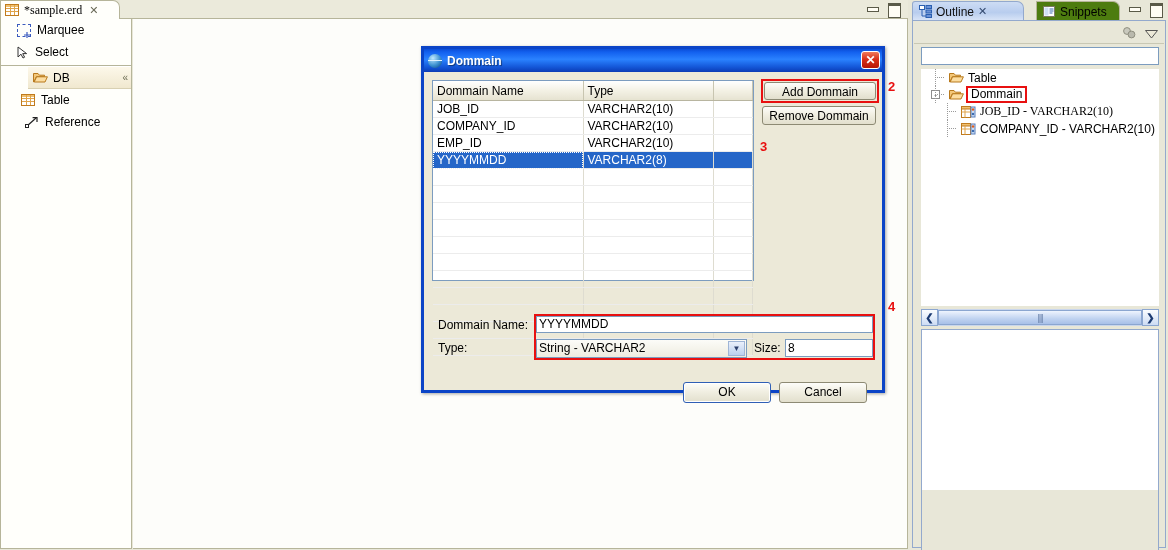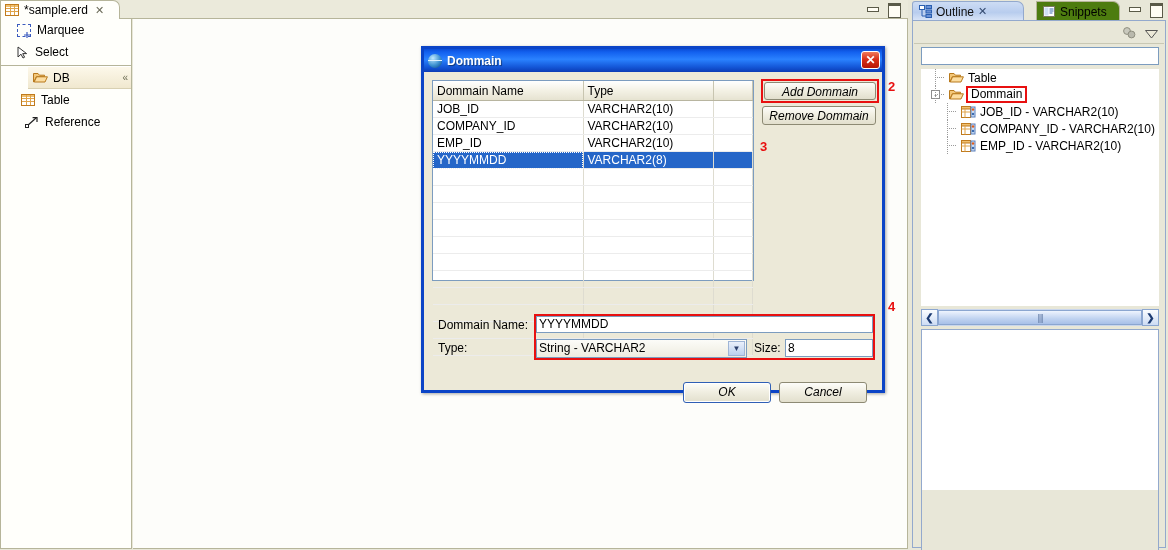--- a/index.html
+++ b/index.html
@@ -23,20 +23,21 @@
   }
   .editor-tab {
     position: absolute; left: 0; top: 0;
     height: 19px; padding: 0 6px 0 4px;
     display: flex; align-items: center; gap: 5px;
     background: #fffffb;
     border: 1px solid #b6b59a;
     border-bottom: none;
     border-radius: 0 7px 0 0;
     box-sizing: border-box;
+    font-family: Liberation Serif, serif;
   }
   .tab-label { font-size: 12px; color: #000; white-space: nowrap; }
   .tab-close {
     font-size: 11px; color: #6a6a58; margin-left: 2px; line-height: 1;
   }
   .tab-strip-line {
     position: absolute; left: 120px; top: 18px; width: 788px; height: 1px;
     background: #b6b59a;
   }
   .tab-right-fill {
@@ -158,21 +159,20 @@
   }
   #dlg-list tr.sel td { background: #2566c8; color: #fff; }
   #dlg-list tr.sel td:first-child { outline: 1px dotted #fff; outline-offset: -1px; }
 
   .dlg-btn {
     font-size: 12px; font-family: "Liberation Sans", sans-serif;
     background: linear-gradient(to bottom,#fdfdfa 0%,#f1efe2 45%,#e2dfcd 100%);
     border: 1px solid #8d8a74; border-radius: 3px;
     padding: 2px 6px; color: #000; box-sizing: border-box;
     text-align: center;
-    font-style: italic;
   }
   #btn-add-wrap {
     position: absolute; left: 337px; top: 7px; width: 118px; height: 24px;
     border: 2px solid #e81010; box-sizing: border-box;
   }
   #btn-add { position:absolute; left:1px; top:1px; width:112px; height:18px; }
   #btn-remove { position: absolute; left: 338px; top: 34px; width: 114px; height: 19px; }
 
   .fld-label { position: absolute; font-size: 12px; }
   #red-box-fields {
@@ -573,21 +573,21 @@
           <div class="tnode lvl1" style="position: relative;">
             <span class="expander" style="top: 4px;">-</span>
             <span class="tree-dot-h" style="left: 14px; width: 10px; top: 8px;"></span>
             <span class="tree-dot-v" style="left: 14px; top: 0px; height: 17px;"></span>
             <span class="ico" style="width: 15px; height: 12px;"><svg width="15" height="11" viewBox="0 0 15 11">
                 <path d="M0.5 10 L0.5 1.5 H5 L6.4 3.2 H11.5 V4.6 H3.4 L0.8 10 Z" fill="#f3c779" stroke="#b8791c" stroke-linejoin="round"></path>
                 <path d="M3.6 4.8 H14.4 L12 10 H1.2 Z" fill="#fcdda0" stroke="#b8791c" stroke-linejoin="round"></path>
               </svg></span>
             <span class="sel-red">Dommain</span>
           </div>
-          <div class="tnode lvl2" style="position: relative;">
+          <div class="tnode lvl2" style="position: relative; font-family: Liberation Serif, serif;">
             <span class="tree-dot-h" style="left: 26px; width: 10px; top: 8px;"></span>
             <span class="tree-dot-v" style="left: 26px; top: 0px; height: 17px;"></span>
             <span class="ico" style="width: 15px; height: 12px;"><svg width="15" height="12" viewBox="0 0 15 12">
                 <rect x="0.5" y="0.5" width="9" height="11" fill="#fff" stroke="#c07b1e"></rect>
                 <rect x="0.5" y="0.5" width="9" height="2.5" fill="#f0c070" stroke="#c07b1e"></rect>
                 <path d="M0.5 6 H9.5 M4 3 V11.5" stroke="#e0a44a"></path>
                 <rect x="10" y="1" width="4" height="10" fill="#cfe0f5" stroke="#5a7fba"></rect>
                 <circle cx="12" cy="3.5" r="1.2" fill="#e05a1a"></circle>
                 <circle cx="12" cy="8" r="1.2" fill="#3a6ab0"></circle>
               </svg></span>
@@ -599,33 +599,20 @@
             <span class="ico" style="width: 15px; height: 12px;"><svg width="15" height="12" viewBox="0 0 15 12">
                 <rect x="0.5" y="0.5" width="9" height="11" fill="#fff" stroke="#c07b1e"></rect>
                 <rect x="0.5" y="0.5" width="9" height="2.5" fill="#f0c070" stroke="#c07b1e"></rect>
                 <path d="M0.5 6 H9.5 M4 3 V11.5" stroke="#e0a44a"></path>
                 <rect x="10" y="1" width="4" height="10" fill="#cfe0f5" stroke="#5a7fba"></rect>
                 <circle cx="12" cy="3.5" r="1.2" fill="#e05a1a"></circle>
                 <circle cx="12" cy="8" r="1.2" fill="#3a6ab0"></circle>
               </svg></span>
             <span>COMPANY_ID - VARCHAR2(10)</span>
           </div>
-          <div class="tnode lvl2" style="position: relative;">
-            <span class="tree-dot-h" style="left: 26px; width: 10px; top: 8px;"></span>
-            <span class="tree-dot-v" style="left: 26px; top: 0px; height: 17px;"></span>
-            <span class="ico" style="width: 15px; height: 12px;"><svg width="15" height="12" viewBox="0 0 15 12">
-                <rect x="0.5" y="0.5" width="9" height="11" fill="#fff" stroke="#c07b1e"></rect>
-                <rect x="0.5" y="0.5" width="9" height="2.5" fill="#f0c070" stroke="#c07b1e"></rect>
-                <path d="M0.5 6 H9.5 M4 3 V11.5" stroke="#e0a44a"></path>
-                <rect x="10" y="1" width="4" height="10" fill="#cfe0f5" stroke="#5a7fba"></rect>
-                <circle cx="12" cy="3.5" r="1.2" fill="#e05a1a"></circle>
-                <circle cx="12" cy="8" r="1.2" fill="#3a6ab0"></circle>
-              </svg></span>
-            <span>EMP_ID - VARCHAR2(10)</span>
-          </div>
         </div>
 
       <div id="hscroll">
         <div class="sb-btn">❮</div>
         <div class="sb-track">
           <div class="sb-thumb">||||</div>
         </div>
         <div class="sb-btn">❯</div>
       </div>
 

